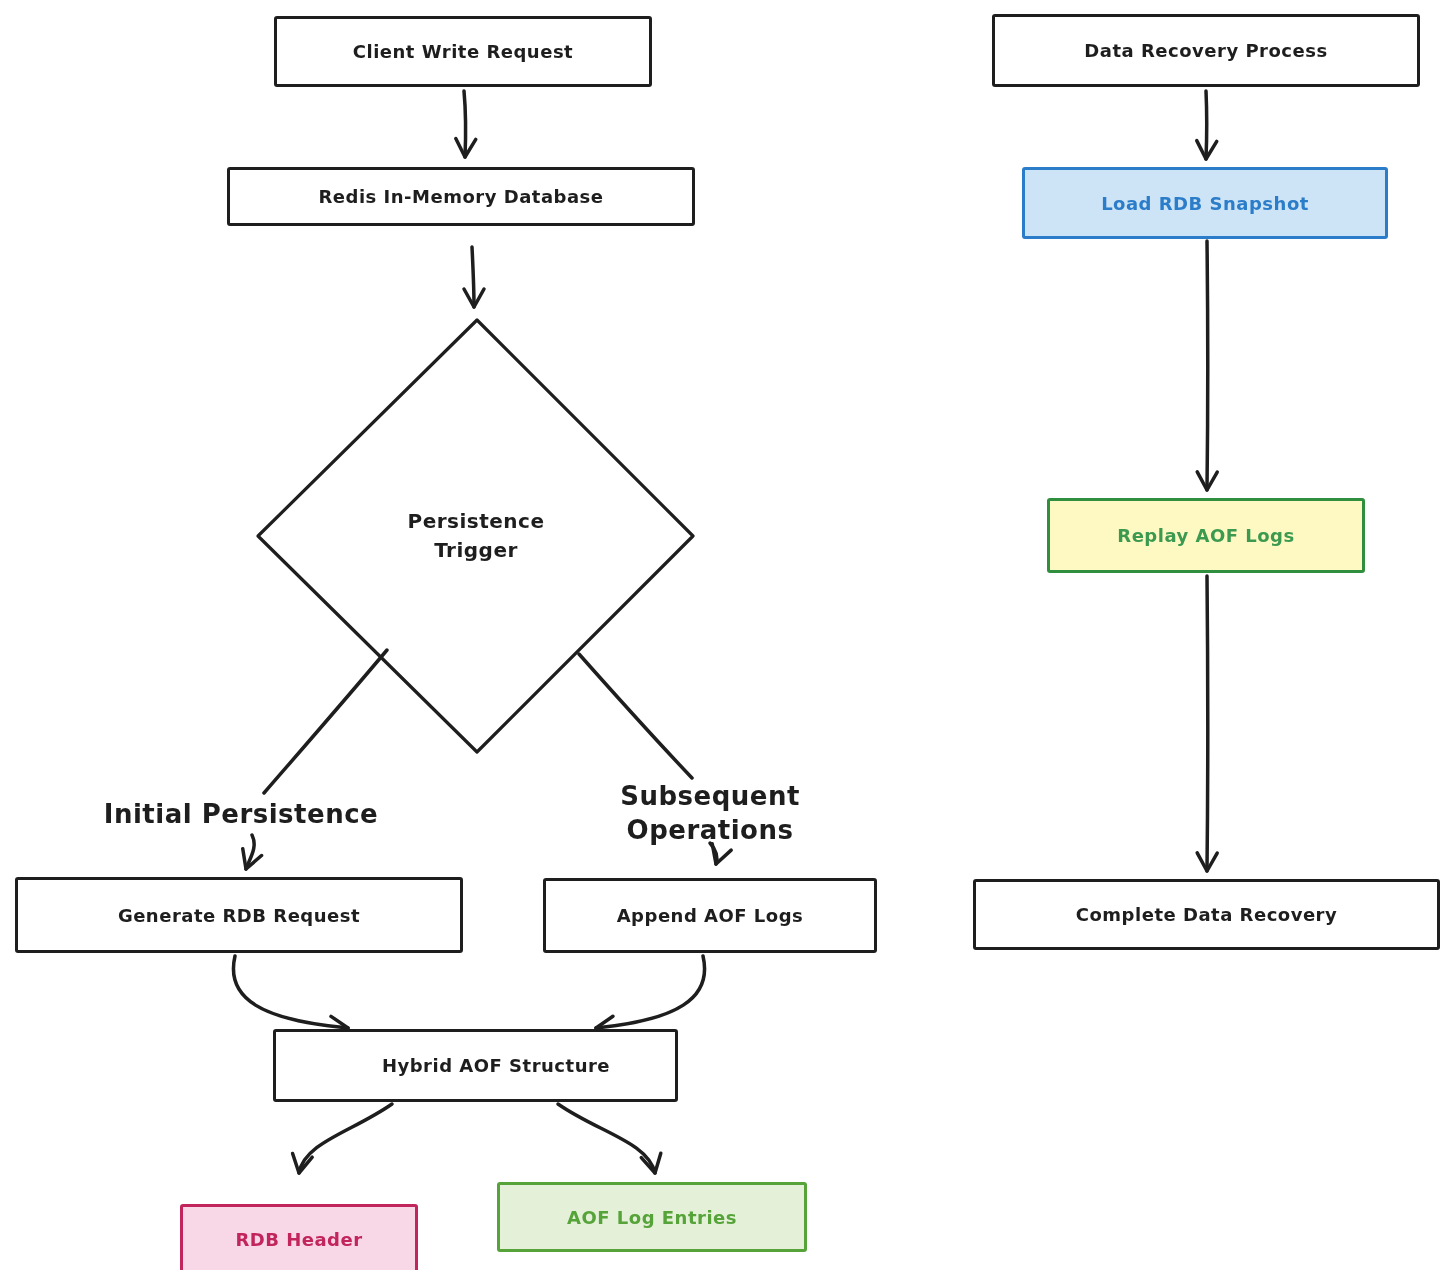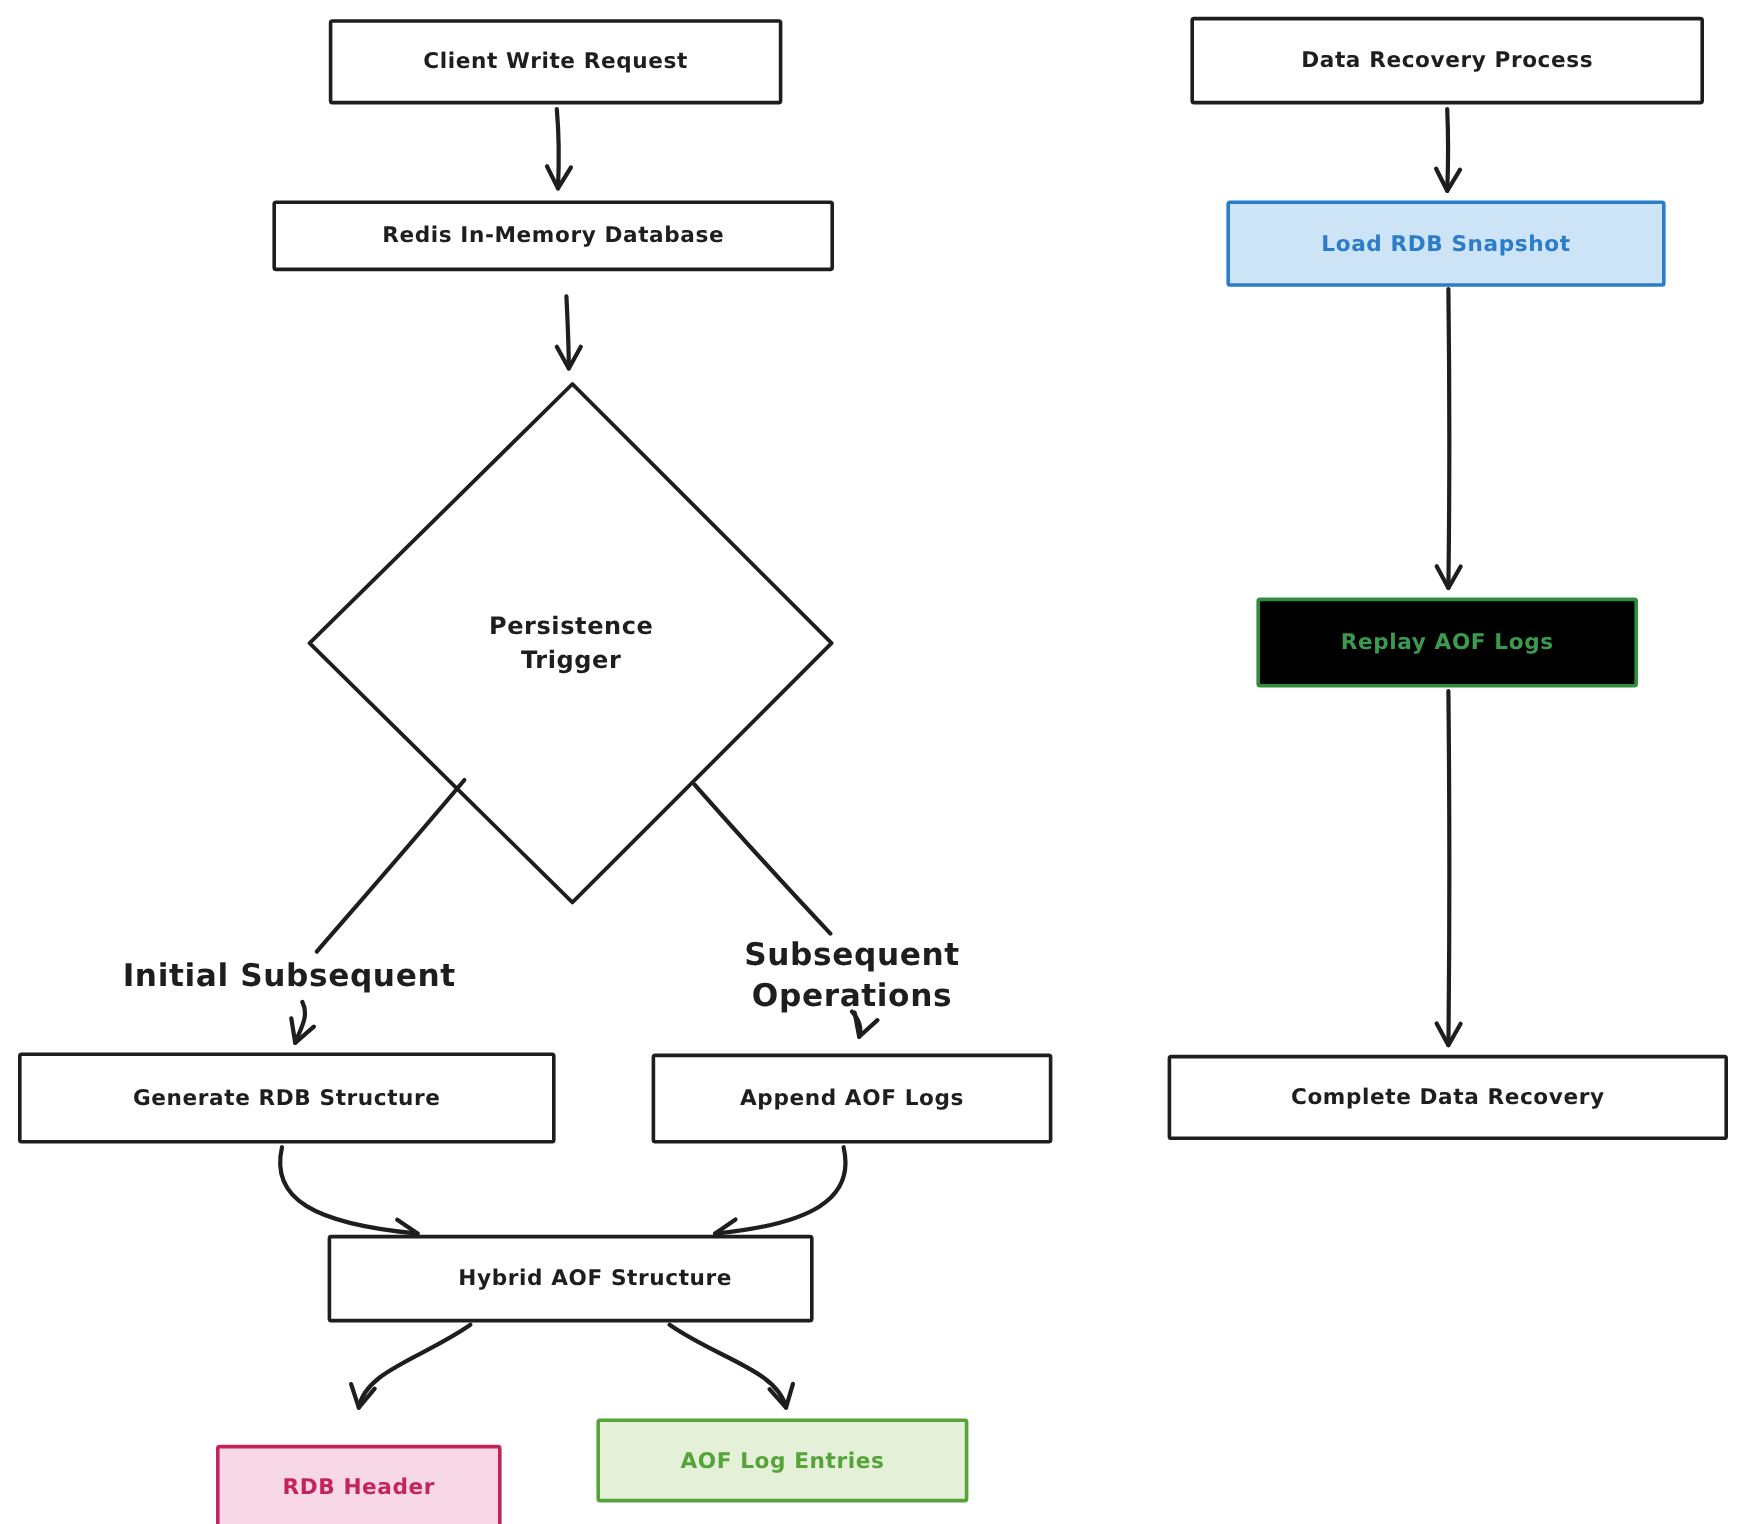--- a/index.html
+++ b/index.html
@@ -17,21 +17,21 @@
   .node{
     position:absolute;
     display:flex;align-items:center;justify-content:center;
     background:#ffffff;
     border:3px solid #1e1e1e;border-radius:3px;
     font-size:18px;font-weight:bold;letter-spacing:.5px;
     white-space:nowrap;text-align:center;
     box-sizing:border-box;
   }
   .node.blue  {border-color:#2b7cc9;background:#cce4f6;color:#2b7cc9;}
-  .node.green {border-color:#2f8f3f;background:#000000;color:#3c9a50;}
+  .node.green {border-color:#2f8f3f;background:#fef9c3;color:#3c9a50;}
   .node.lime  {border-color:#55a339;background:#e4f1d8;color:#55a339;}
   .node.pink  {border-color:#c2255c;background:#f8d7e6;color:#c2255c;margin-top:22px;}
   .diamond-label{
     position:absolute;
     display:flex;flex-direction:column;align-items:center;justify-content:center;
     font-size:20px;font-weight:bold;letter-spacing:.5px;line-height:1.45;
     text-align:center;
   }
   .edge-label{
     position:absolute;
@@ -72,28 +72,28 @@
 
   <div class="node" style="left:274px;top:16px;width:378px;height:71px;">Client Write Request</div>
 
   <div class="node" style="left:227px;top:167px;width:468px;height:59px;">Redis In-Memory Database</div>
 
   <div class="diamond-label" style="left:328px;top:470px;width:296px;height:132px;">
     <span>Persistence</span>
     <span>Trigger</span>
   </div>
 
-  <div class="edge-label" style="left:91px;top:795px;width:300px;height:40px;">Initial Subsequent</div>
+  <div class="edge-label" style="left:91px;top:795px;width:300px;height:40px;">Initial Persistence</div>
 
   <div class="edge-label" style="left:598px;top:772px;width:224px;height:84px;">
     <span>Subsequent</span>
     <span>Operations</span>
   </div>
 
-  <div class="node" style="left:15px;top:877px;width:448px;height:76px;">Generate RDB Structure</div>
+  <div class="node" style="left:15px;top:877px;width:448px;height:76px;">Generate RDB Request</div>
 
   <div class="node" style="left:543px;top:878px;width:334px;height:75px;">Append AOF Logs</div>
 
   <div class="node" style="left:273px;top:1029px;width:405px;height:73px;padding-left:41px;">Hybrid AOF Structure</div>
 
   <div class="node pink" style="left:180px;top:1182px;width:238px;height:71px;">RDB Header</div>
 
   <div class="node lime" style="left:497px;top:1182px;width:310px;height:70px;">AOF Log Entries</div>
 
   <div class="node" style="left:992px;top:14px;width:428px;height:73px;">Data Recovery Process</div>

